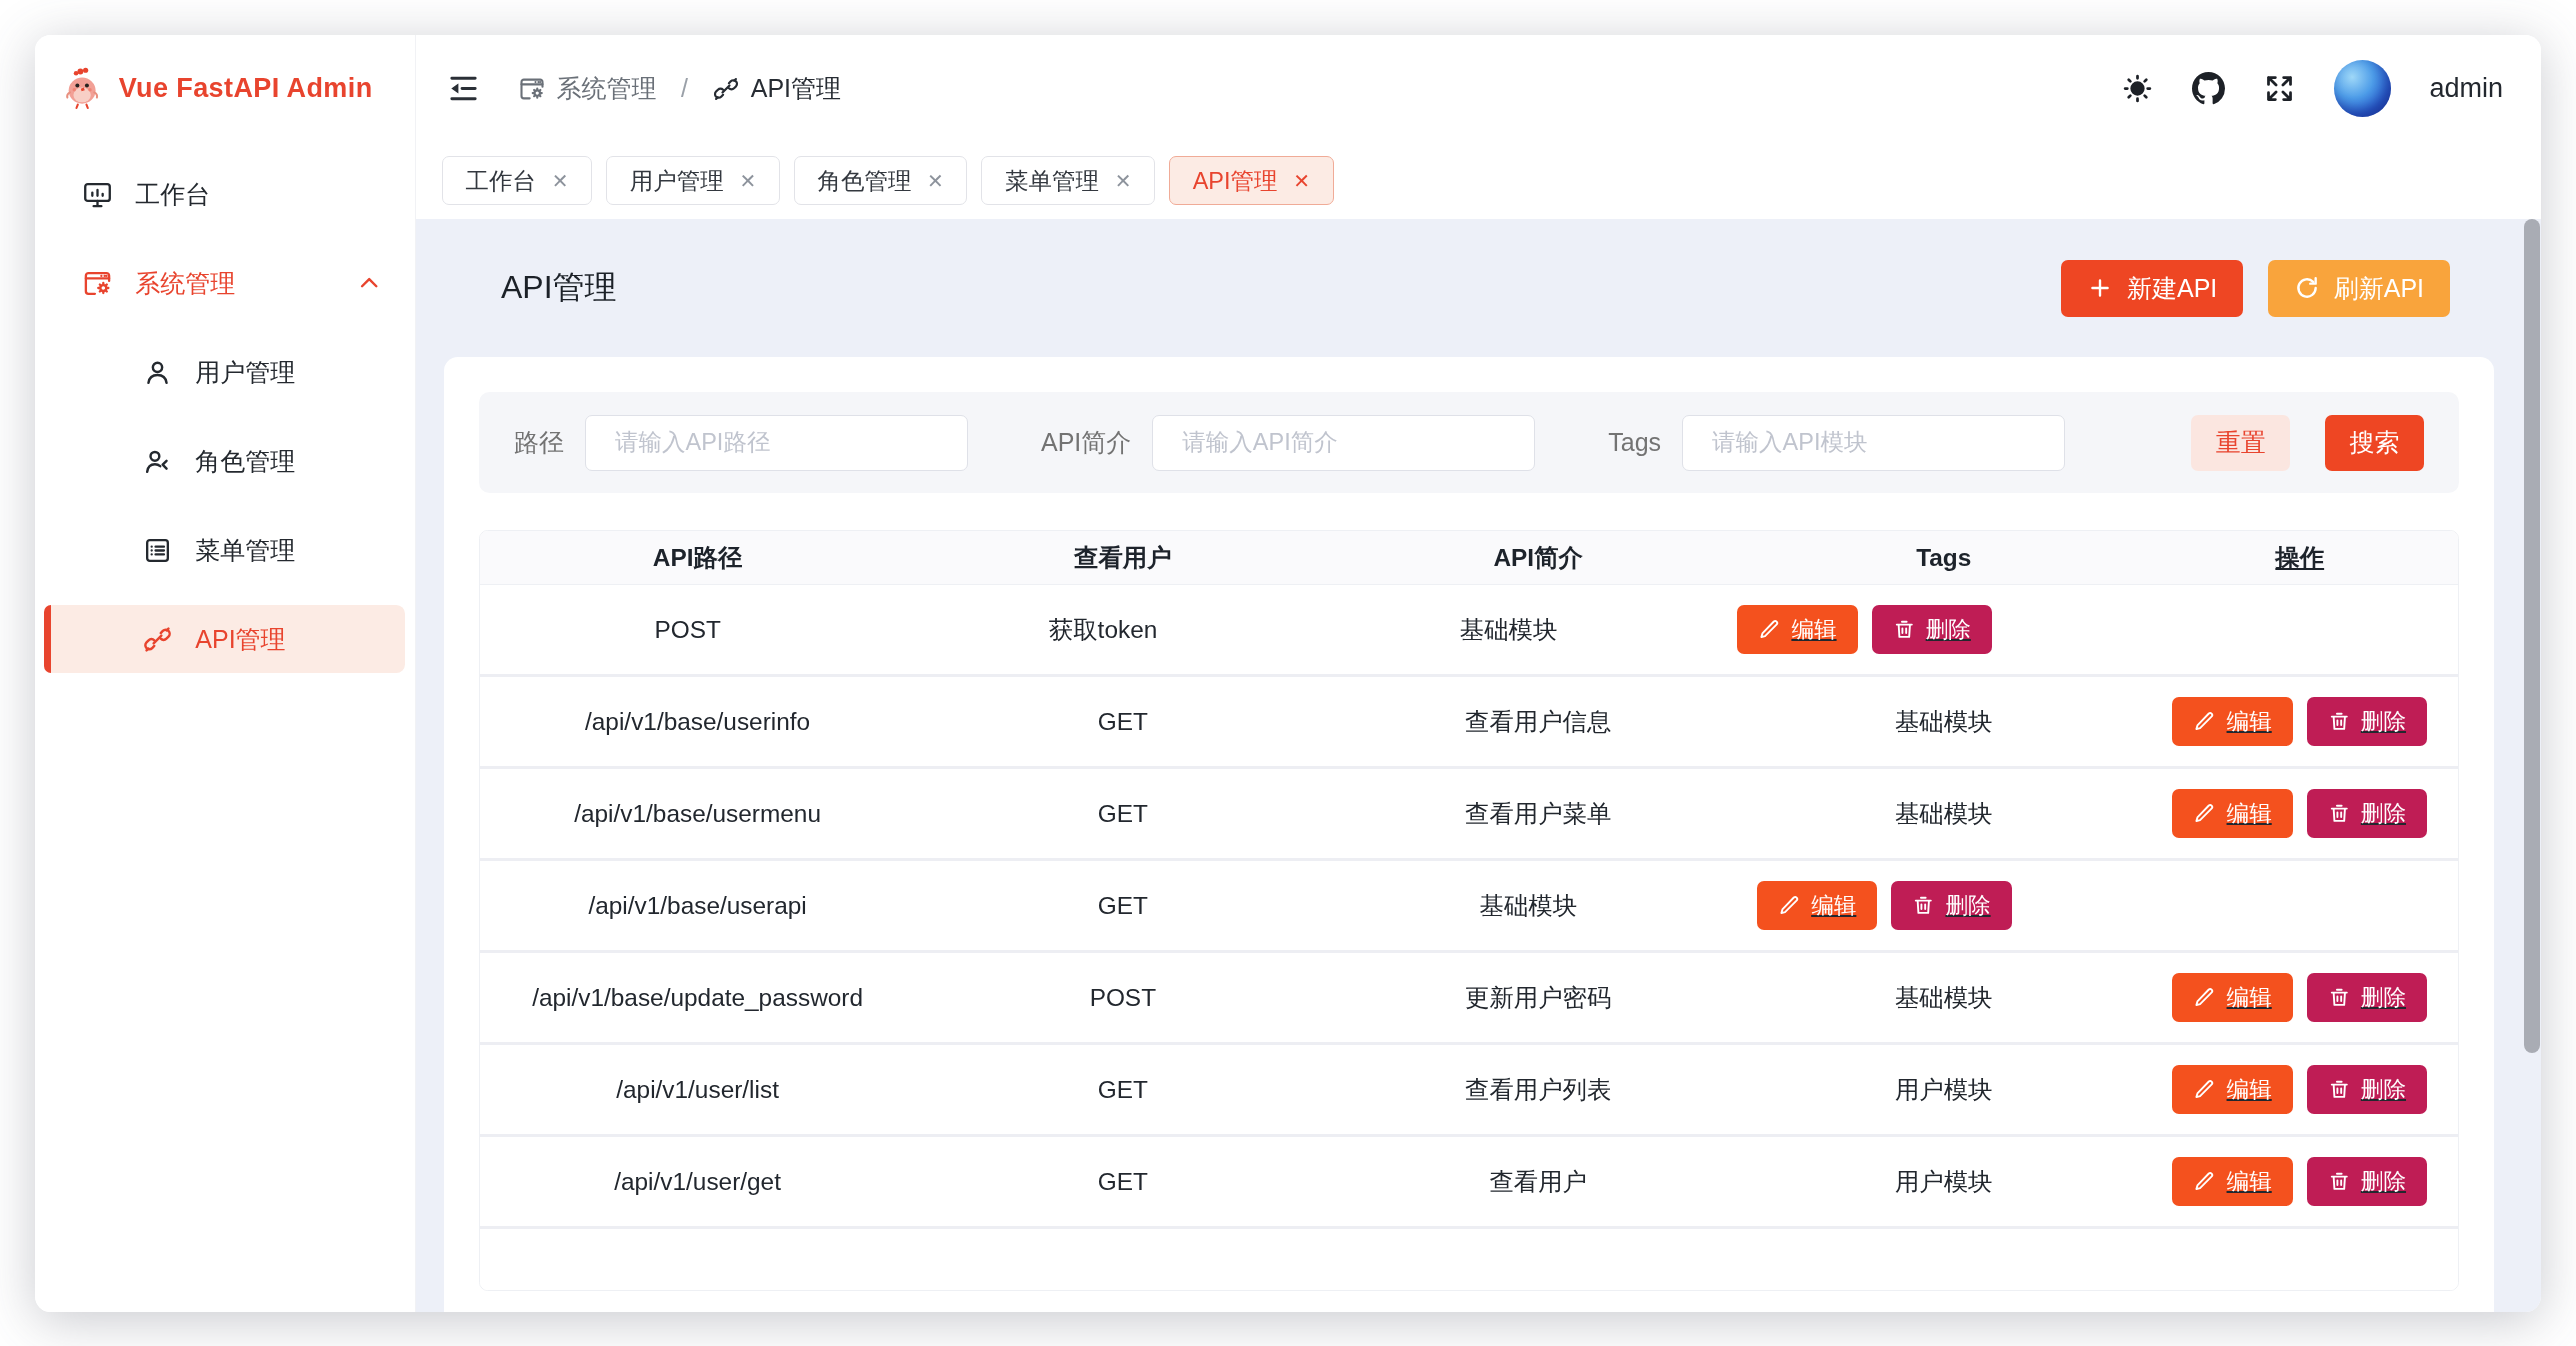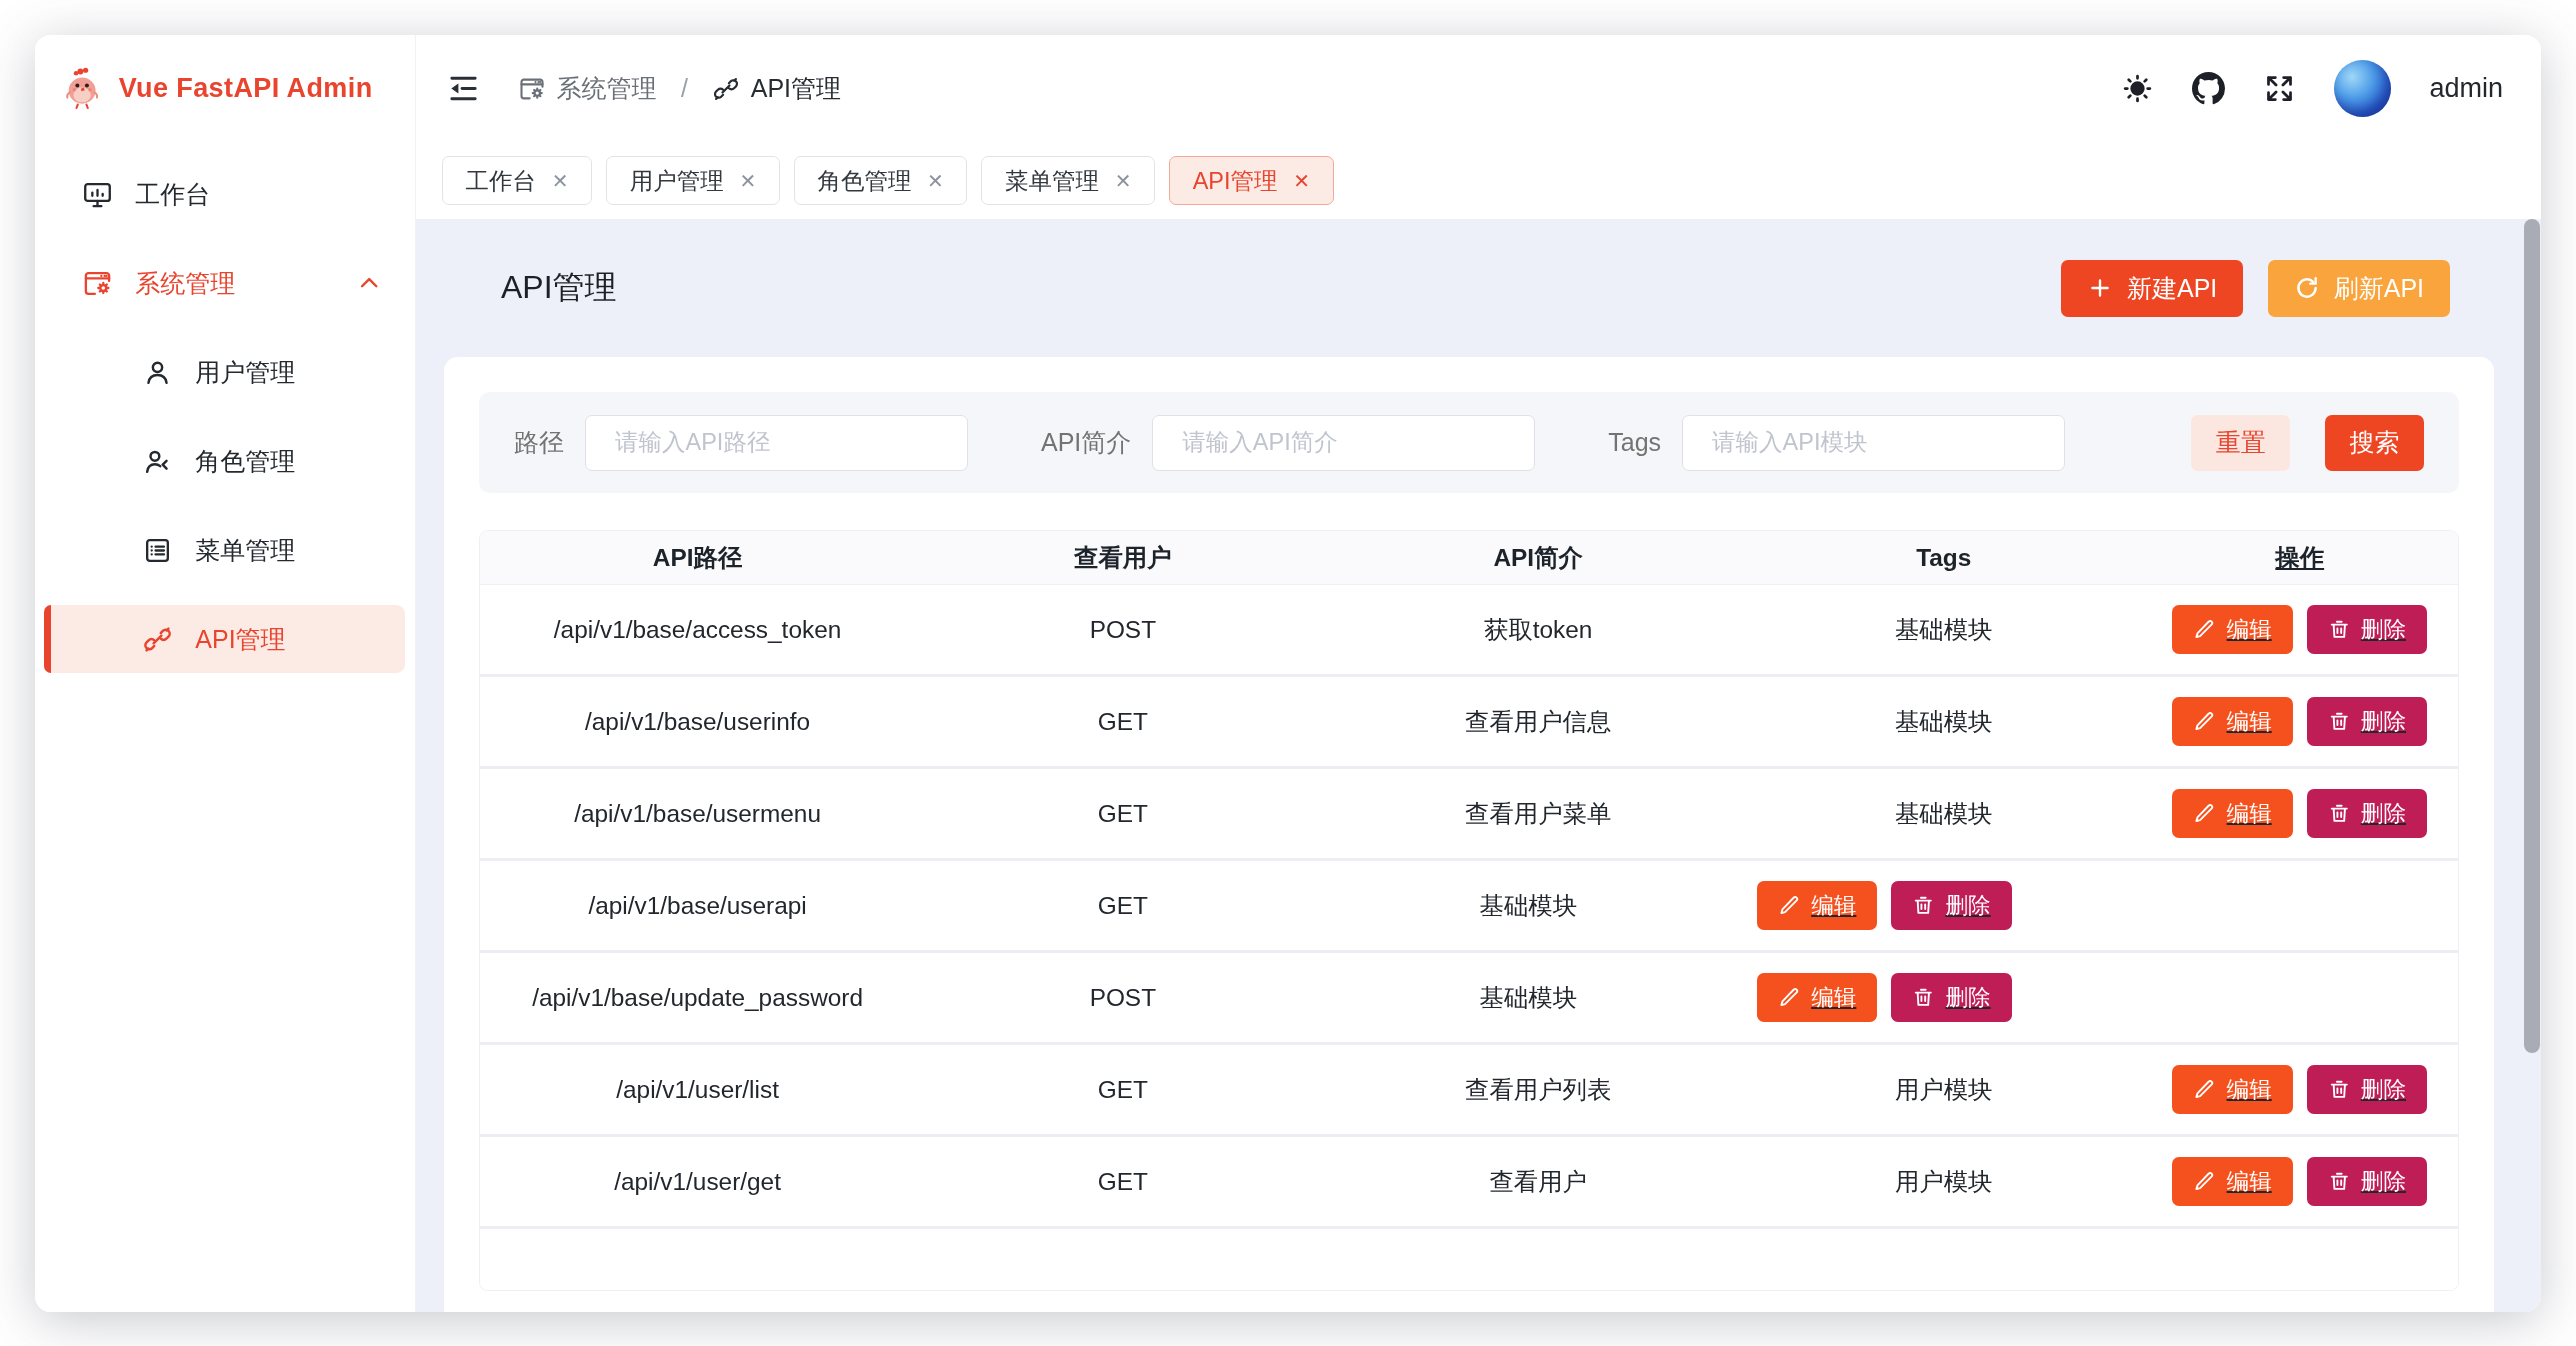--- a/index.html
+++ b/index.html
@@ -315,21 +315,20 @@
         <div class="tbl">
           <div class="thead">
             <div class="c c1">API路径</div>
             <div class="c c2">查看用户</div>
             <div class="c c3">API简介</div>
             <div class="c c4">Tags</div>
             <div class="c c5">操作</div>
           </div>
           <div id="tbody">
   <div class="trow">
-    <div class="c c1">/api/v1/base/access_token</div>
     <div class="c c2">POST</div>
     <div class="c c3">获取token</div>
     <div class="c c4">基础模块</div>
     <div class="c c5">
       <button class="row-btn btn-edit">
         <svg viewBox="0 0 24 24" fill="none" stroke="#fff" stroke-width="2" stroke-linecap="round" stroke-linejoin="round">
           <path d="M16.8 3.7a2.2 2.2 0 0 1 3.1 3.1L7.5 19.2 3.6 20.3l1.1-3.9z"></path>
         </svg>
         <span>编辑</span>
       </button>
@@ -400,20 +399,21 @@
           <path d="M4 7h16M9.5 4h5M6 7l.8 13h10.4L18 7M10 11v5M14 11v5"></path>
         </svg>
         <span>删除</span>
       </button>
     </div>
   </div>
 
   <div class="trow">
     <div class="c c1">/api/v1/base/update_password</div>
     <div class="c c2">POST</div>
+    <div class="c c3">更新用户密码</div>
     <div class="c c4">基础模块</div>
     <div class="c c5">
       <button class="row-btn btn-edit">
         <svg viewBox="0 0 24 24" fill="none" stroke="#fff" stroke-width="2" stroke-linecap="round" stroke-linejoin="round">
           <path d="M16.8 3.7a2.2 2.2 0 0 1 3.1 3.1L7.5 19.2 3.6 20.3l1.1-3.9z"></path>
         </svg>
         <span>编辑</span>
       </button>
       <button class="row-btn btn-del">
         <svg viewBox="0 0 24 24" fill="none" stroke="#fff" stroke-width="2" stroke-linecap="round" stroke-linejoin="round">

